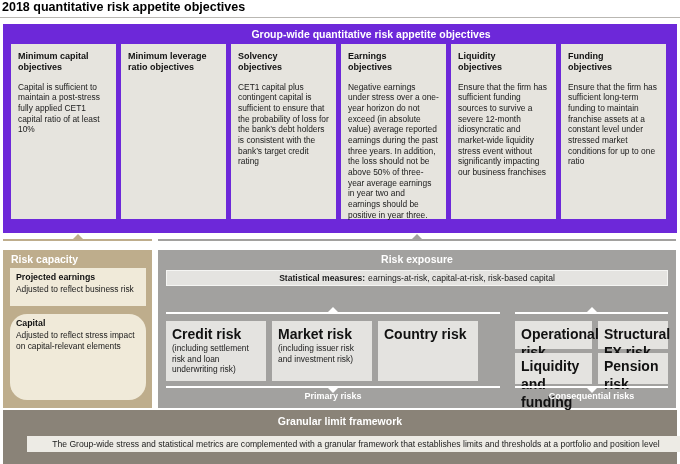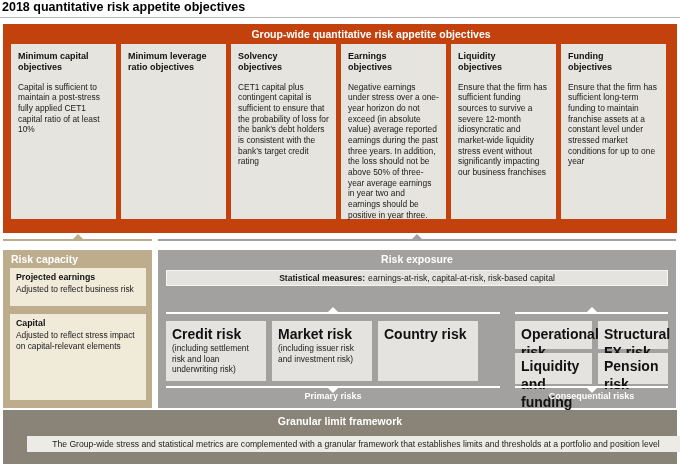--- a/index.html
+++ b/index.html
@@ -13,21 +13,21 @@
   .textured {
     background-image: radial-gradient(rgba(255,255,255,0.12) 1px, rgba(0,0,0,0) 1px);
     background-size: 3px 3px;
   }
   .lightbox-texture {
     background-image: radial-gradient(rgba(130,110,110,0.07) 1px, rgba(0,0,0,0) 1px);
     background-size: 3px 3px;
   }
 
   
-  .section-top { position:absolute; left:3px; top:24px; width:674px; height:209px; background:#c2410c; }
+  .section-top { position:absolute; left:3px; top:24px; width:674px; height:209px; background:#6d28d9; }
   .top-header { position:absolute; left:0; top:0; width:100%; height:20px; line-height:20px;
                 text-align:center; padding-left:62px; color:#fff; font-size:10.5px; font-weight:bold; }
   .cols { position:absolute; left:8px; top:20px; display:grid; grid-template-columns:repeat(6,105px); gap:5px; }
   .col { width:105px; height:175px; background:#e6e4de; padding:7px 7px; }
   .col-title { font-size:9px; font-weight:bold; color:#111; line-height:1.2; white-space:pre-line; margin-bottom:9px; }
   .col-body { font-size:8.4px; color:#1a1a1a; line-height:1.27; }
 
   
   .bracket { position:absolute; height:2px; }
   .bracket .tri-up { position:absolute; left:50%; margin-left:-5px; top:-5px; width:0; height:0;
@@ -38,21 +38,21 @@
   .bracket.gray { background:#a2a19f; } .bracket.gray .tri-up { border-bottom:5px solid #a2a19f; }
   .bracket.white { background:#ffffff; }
   .bracket.white .tri-up { border-bottom:5px solid #ffffff; }
   .bracket.white .tri-down { border-top:5px solid #ffffff; }
 
   
   .section-capacity { position:absolute; left:3px; top:250px; width:149px; height:158px; background:#bead8c; }
   .capacity-header { position:absolute; left:8px; top:3px; color:#fff; font-size:10.5px; font-weight:bold; }
   .cap-box { position:absolute; left:7px; width:136px; background:#f0ead9; padding:4px 6px; }
   .cap-box-1 { top:18px; height:38px; }
-  .cap-box-2 { top:64px; height:86px; }
+  .cap-box-2 { top:64px; height:86px;border-radius:17px; }
   .cap-box-title { font-size:8.8px; font-weight:bold; color:#111; margin-bottom:2px; }
   .cap-box-body  { font-size:8.4px; color:#1a1a1a; line-height:1.25; }
 
   
   .section-exposure { position:absolute; left:158px; top:250px; width:518px; height:158px; background:#a2a19f; }
   .exposure-header { position:absolute; left:0; top:3px; width:100%; text-align:center;
                      color:#fff; font-size:10.5px; font-weight:bold; }
   .measure-bar { position:absolute; left:8px; width:502px; height:16px; background:#e4e3e0;
                  border:1px solid #f5f5f3; text-align:center; font-size:8.6px; color:#1a1a1a; line-height:14px; }
   .measure-bar .bar-label { font-weight:bold; margin-right:3px; }
@@ -107,21 +107,21 @@
         <div class="col-body">Negative earnings under stress over a one-year horizon do not exceed (in absolute value) average reported earnings during the past three years. In addition, the loss should not be above 50% of three-year average earnings in year two and earnings should be positive in year three.</div>
       </div>
       <div class="col lightbox-texture">
         <div class="col-title">Liquidity
 objectives</div>
         <div class="col-body">Ensure that the firm has sufficient funding sources to survive a severe 12-month idiosyncratic and market-wide liquidity stress event without significantly impacting our business franchises</div>
       </div>
       <div class="col lightbox-texture">
         <div class="col-title">Funding
 objectives</div>
-        <div class="col-body">Ensure that the firm has sufficient long-term funding to maintain franchise assets at a constant level under stressed market conditions for up to one year</div>
+        <div class="col-body">Ensure that the firm has sufficient long-term funding to maintain franchise assets at a constant level under stressed market conditions for up to one ratio</div>
       </div>
     </div>
   </div>
 
   <div class="bracket tan" style="left:3px; top:239px; width:149px;">
     <i class="tri-up"></i>
   </div>
   <div class="bracket gray" style="left:158px; top:239px; width:518px;">
     <i class="tri-up"></i>
   </div>

